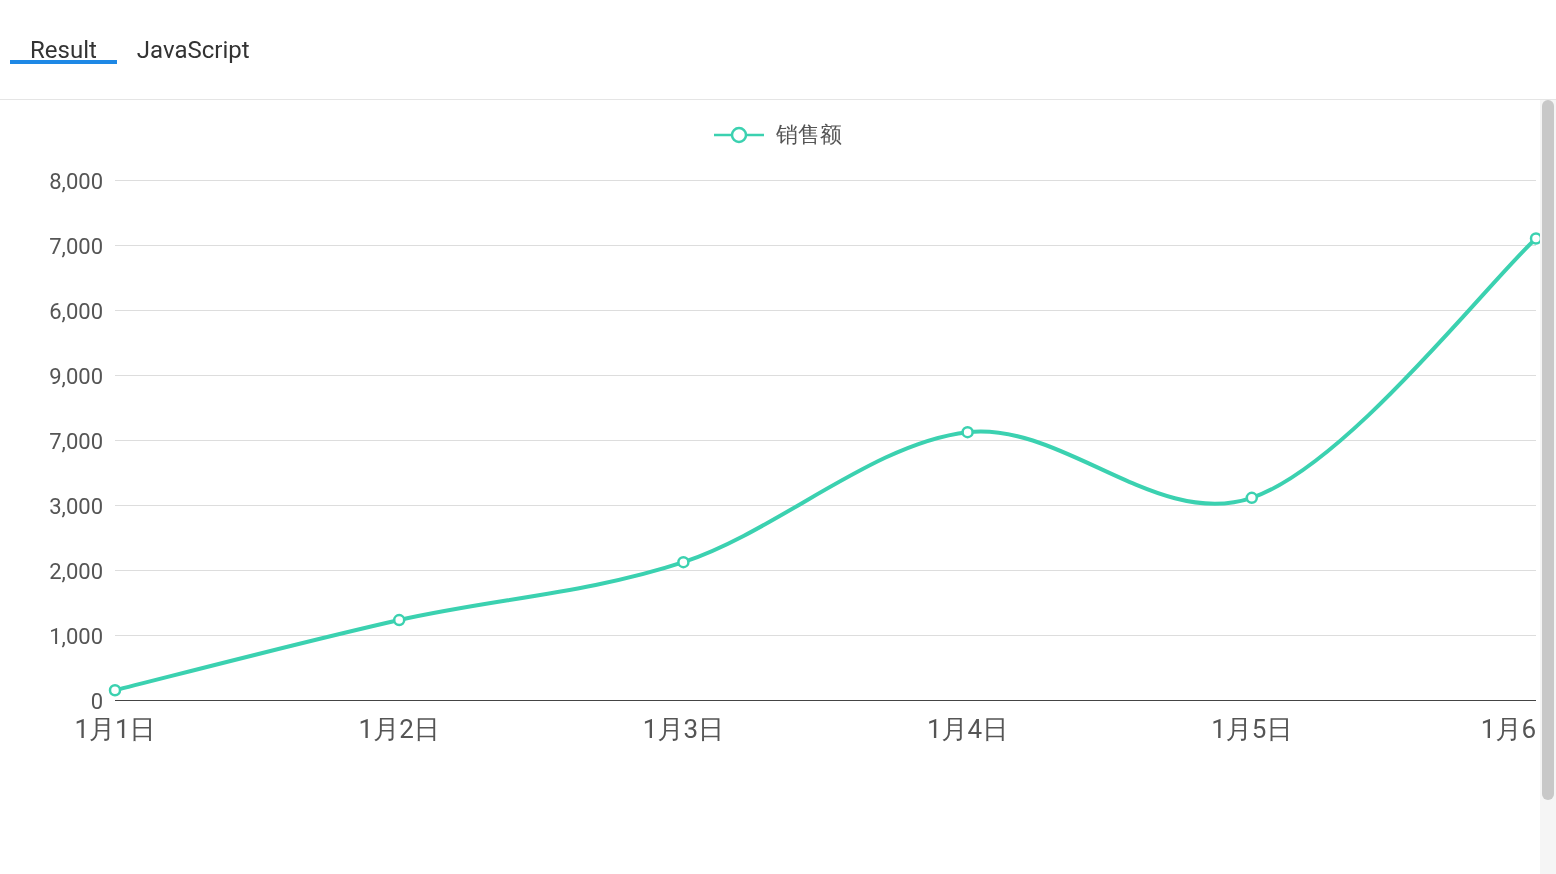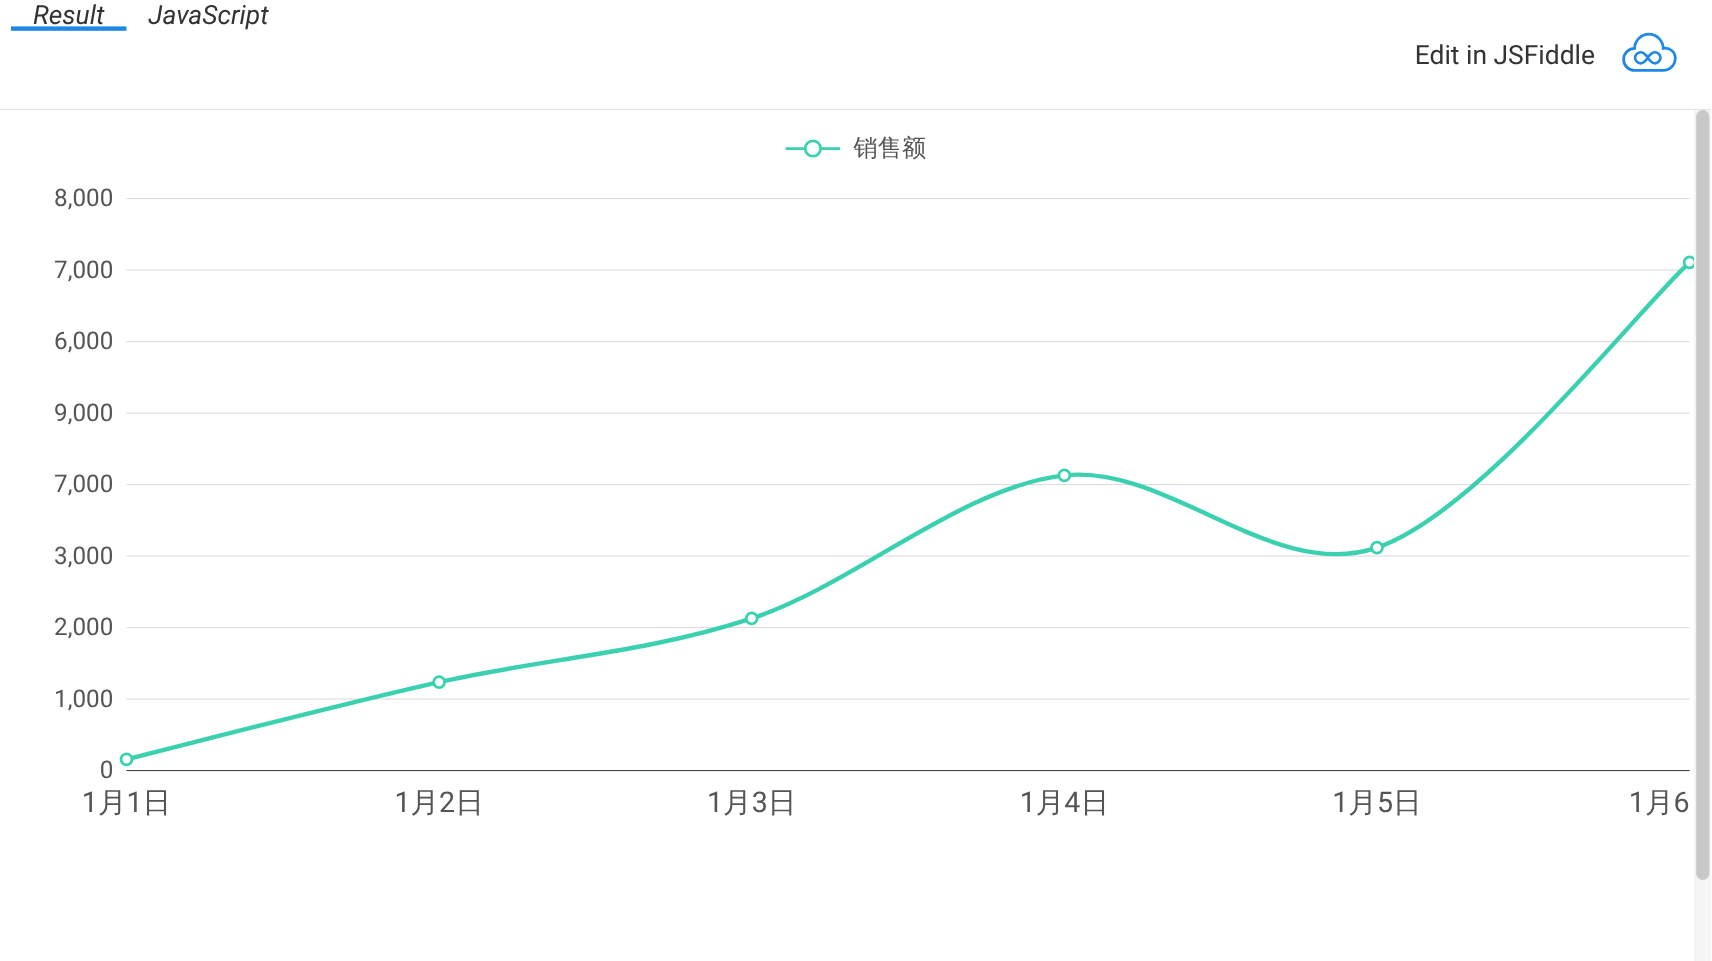--- a/index.html
+++ b/index.html
@@ -16,22 +16,21 @@
       align-items: center;
       justify-content: space-between;
       border-bottom: 1px solid #e5e5e5;
       height: 100px;
       padding: 0 30px 0 10px;
     }
     .tabs {
       display: flex;
       gap: 0;
       height: 100%;
-      align-items: flex-start;
-      font-style: italic;
+      align-items: center;
     }
     .tab {
       padding: 0 20px;
       display: flex;
       align-items: center;
       font-size: 24px;
       color: #333;
       cursor: pointer;
       position: relative;
     }
@@ -143,29 +142,20 @@
       border-radius: 6px;
     }
   </style>
 </head>
 <body>
 
 <div class="header">
   <div class="tabs">
     <div class="tab active">Result</div>
     <div class="tab">JavaScript</div>
-  </div>
-  <div class="right-side">
-    <span class="edit-link">Edit in JSFiddle</span>
-    <span class="logo-icon">
-      <svg viewBox="0 0 60 48" fill="none" stroke="#1e88e5" stroke-width="2.5">
-        <path d="M46 20c0-7-6-13-13-13s-13 6-13 13c-5 0-10 4-10 10s5 10 10 10h26c6 0 11-5 11-11s-5-10-11-9z"></path>
-        <path d="M22 32c-2-2-2-5 0-7s5-2 7 0l3 3 3-3c2-2 5-2 7 0s2 5 0 7-5 2-7 0l-3-3-3 3c-2 2-5 2-7 0z" fill="none"></path>
-      </svg>
-    </span>
   </div>
 </div>
 
 <div class="chart-container">
   <div class="legend">
     <span class="legend-marker">
       <svg viewBox="0 0 50 20">
         <line x1="0" y1="10" x2="50" y2="10" stroke="#3bd1b0" stroke-width="2.5"></line>
         <circle cx="25" cy="10" r="7" fill="#fff" stroke="#3bd1b0" stroke-width="2.5"></circle>
       </svg>

